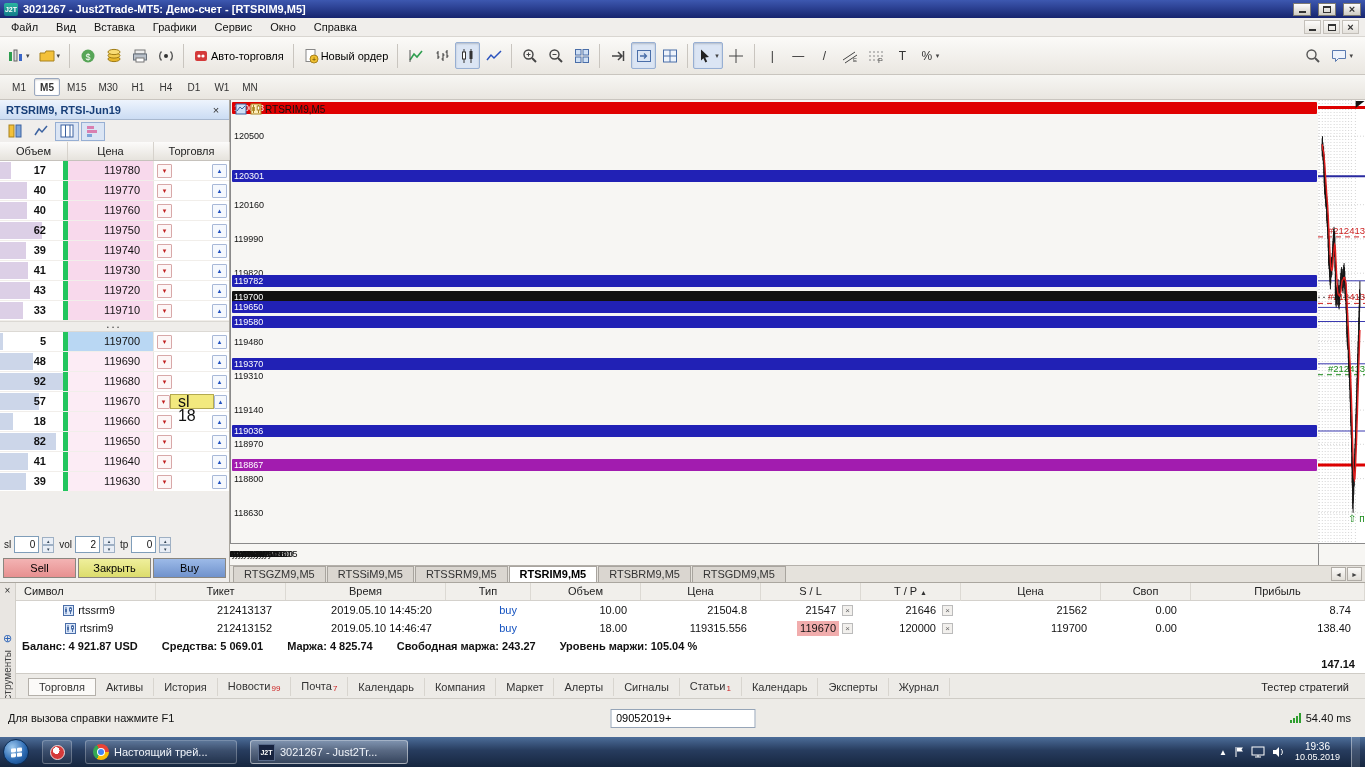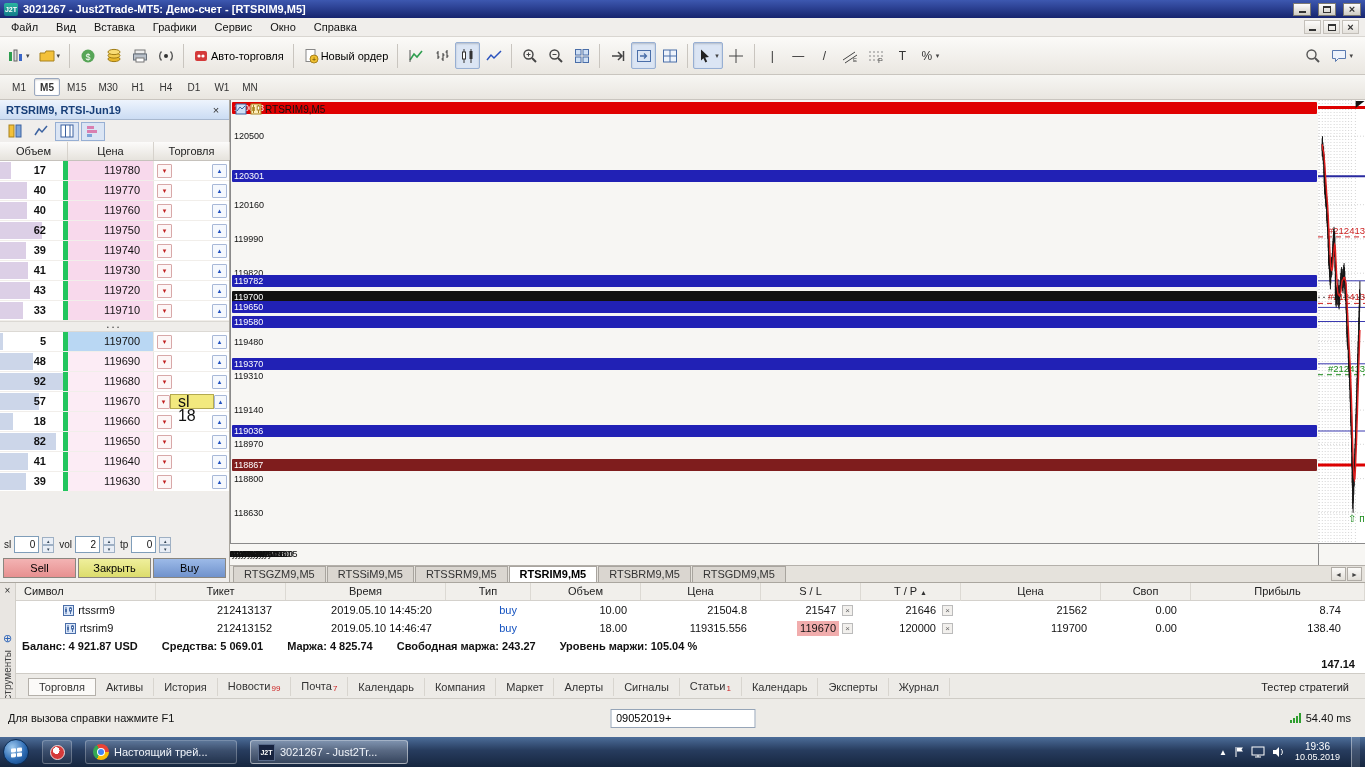--- a/index.html
+++ b/index.html
@@ -114,21 +114,21 @@
   #tb-head .h.left { text-align:left; padding-left:8px; }
   .sort { font-size:7px; color:#333; }
   .tb-row .c { overflow:hidden; white-space:nowrap;justify-content:center; }
   .c.sym { display:flex; align-items:center; gap:4px; padding-left:6px; }
   .c.num { text-align:right; padding-right:14px; }
   .c.type { color:#1553c0; }
   .c.slx { display:flex; justify-content:flex-end; align-items:center; gap:3px; padding-right:8px; }
   .slx .val { padding:0 3px; line-height:15px; }
   .slx .val.hit { background:#f1adad; }
   .xbtn { width:11px; height:11px; border:1px solid #bbb; background:#f2f0ed; color:#666; font-size:8px; line-height:9px; text-align:center; }
-  .c.profit { padding-right:24px; }
+  .c.profit { padding-right:14px; }
   #tb-balance { display:flex; gap:24px; align-items:center; height:18px; font-weight:bold; padding-left:6px; background:#fff; }
   #tb-total { height:18px; text-align:right; padding-right:10px; font-weight:bold; line-height:18px; background:#fff; }
 
   #bottom-tabs { height:26px; display:flex; align-items:center; background:#edebe7; border-top:1px solid #cfccc6; padding-left:12px; flex:none; }
   .btab { padding:3px 10px; color:#333; border-right:1px solid #d8d5cf; display:flex; align-items:flex-start; white-space:nowrap; }
   .btab.active { background:#fbfaf8; border:1px solid #b4b0aa; padding:2px 10px; }
   .badge { color:#cc2222; font-size:8px; margin-left:1px; margin-top:4px; }
   .tester { margin-left:auto; padding-right:16px; color:#222; }
 
   
@@ -943,21 +943,21 @@
             <div class="ptick" style="top:373.6px">118800</div>
             <div class="ptick" style="top:407.8px">118630</div>
             <div class="ptag" style="top:1.5px;background:#e00000">120643</div>
             <div class="ptag" style="top:70.3px;background:#2121b5">120301</div>
             <div class="ptag" style="top:174.8px;background:#2121b5">119782</div>
             <div class="ptag" style="top:191.3px;background:#111111">119700</div>
             <div class="ptag" style="top:201.4px;background:#2121b5">119650</div>
             <div class="ptag" style="top:215.5px;background:#2121b5">119580</div>
             <div class="ptag" style="top:257.8px;background:#2121b5">119370</div>
             <div class="ptag" style="top:325.0px;background:#2121b5">119036</div>
-            <div class="ptag" style="top:359.1px;background:#7f1d1d">118867</div>
+            <div class="ptag" style="top:359.1px;background:#a21caf">118867</div>
           </div>
         <div id="time-axis">
             <div class="tlabel noshift" style="left:0.2px">10 May 2019</div>
             <div class="tlabel" style="left:1.4px">10 May 07:45</div>
             <div class="tlabel" style="left:4.3px">10 May 08:25</div>
             <div class="tlabel" style="left:7.2px">10 May 09:05</div>
             <div class="tlabel" style="left:10.1px">10 May 09:45</div>
             <div class="tlabel" style="left:12.9px">10 May 10:25</div>
             <div class="tlabel" style="left:16.2px">10 May 11:10</div>
             <div class="tlabel" style="left:19.0px">10 May 11:50</div>

